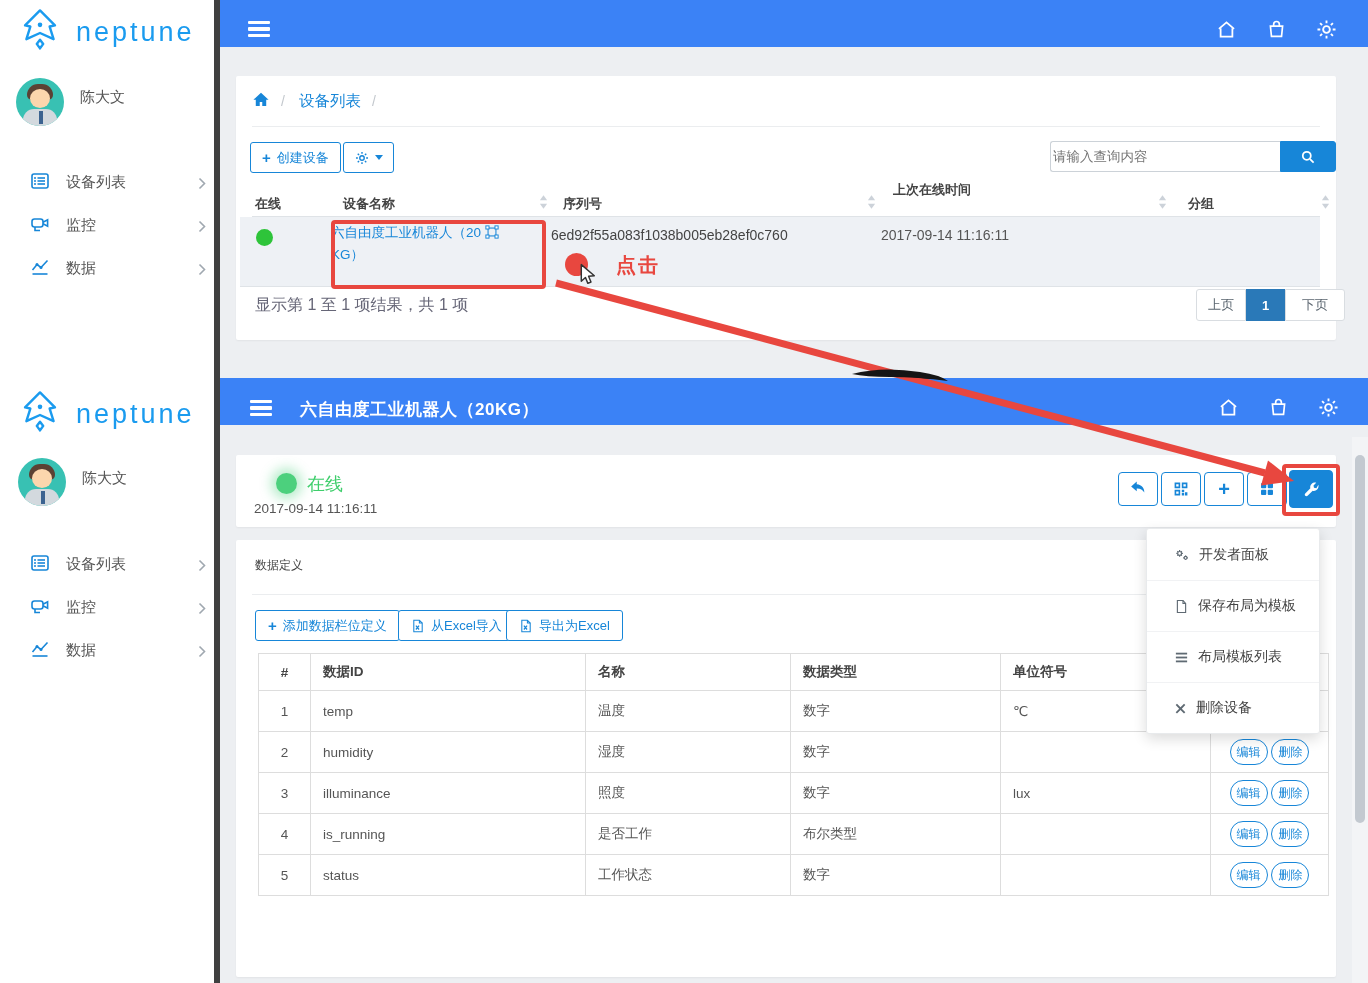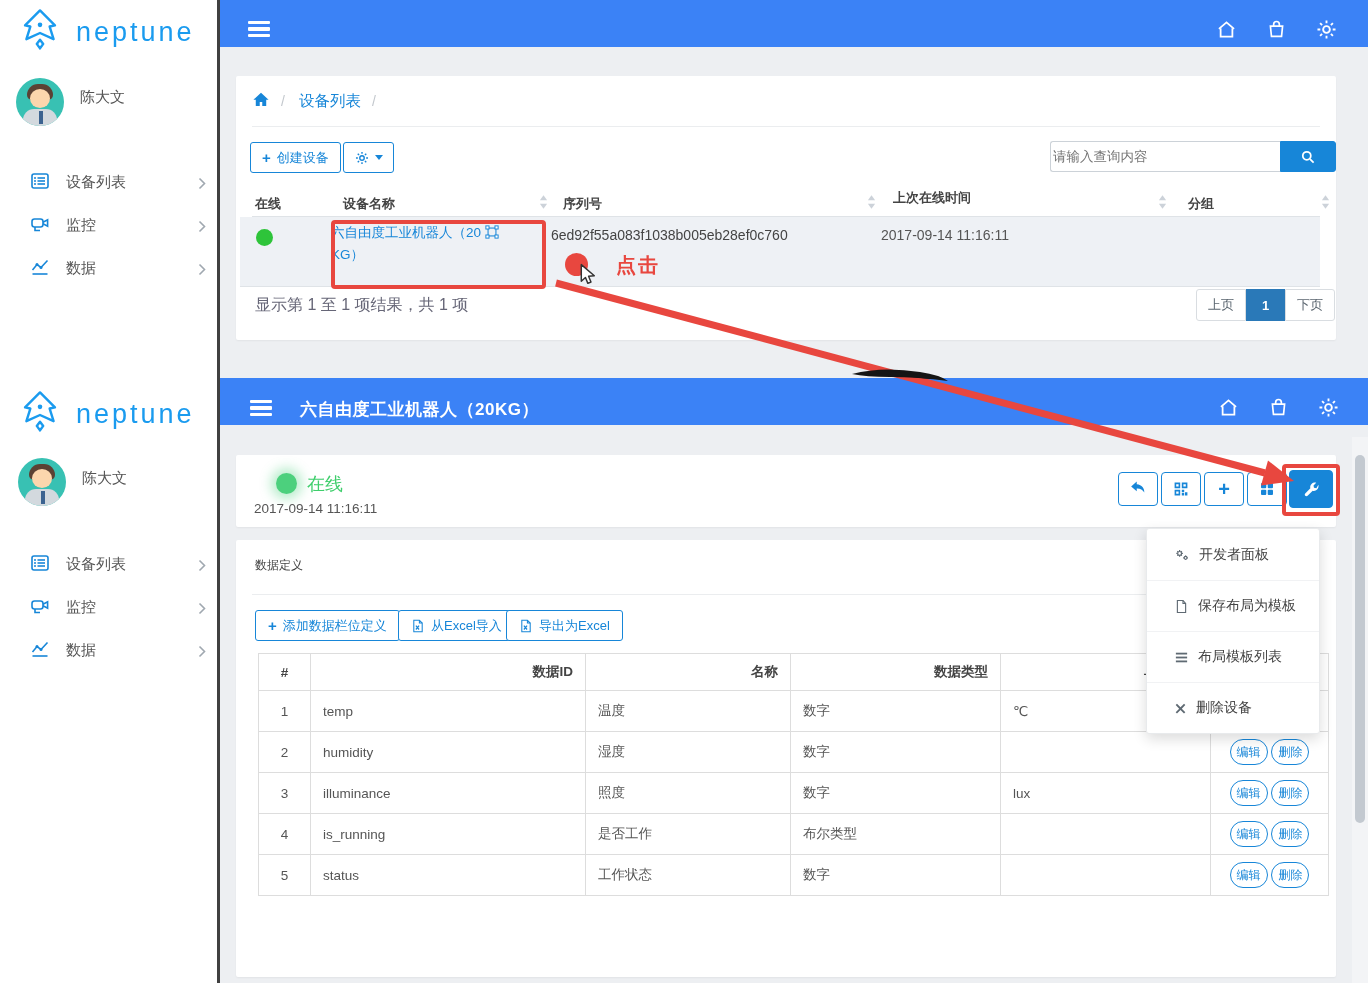--- a/index.html
+++ b/index.html
@@ -1,21 +1,21 @@
 <!DOCTYPE html>
 <html><head>
 <meta charset="utf-8">
 <style>
   *{box-sizing:border-box;margin:0;padding:0}
   html,body{background:#d8dadd}
   body{font-family:"Liberation Sans","DejaVu Sans",sans-serif;color:#555}
   .page{position:relative;width:1368px;height:983px;overflow:hidden;background:#edeff2;margin:0 auto}
   .abs{position:absolute}
   .shot{position:absolute;left:0;width:1368px;overflow:visible}
-  .sidebar{position:absolute;left:0;top:0;width:220px;height:100%;background:#fff;border-right:3px solid #404040}
+  .sidebar{position:absolute;left:0;top:0;width:220px;height:100%;background:#fff;border-right:6px solid #404040}
   .topbar{position:absolute;left:220px;top:0;width:1148px;height:47px;background:#3b82f6}
   .burger{position:absolute;width:22px;height:16px;display:flex;flex-direction:column;justify-content:space-between;cursor:pointer}
   .burger i{display:block;height:3.4px;background:#fff;border-radius:1px}
   .card{position:absolute;background:#fff;border-radius:2px;box-shadow:0 1px 2px rgba(0,0,0,.05)}
   .logo-text{font-size:27px;letter-spacing:3px;color:#1a9bef}
   .avatar{position:absolute;width:48px;height:48px;border-radius:50%;background:#38c1b3;overflow:hidden}
   .avatar .hair{position:absolute;left:11px;top:6px;width:26px;height:16px;border-radius:13px 13px 6px 6px;background:#5b4134}
   .avatar .face{position:absolute;left:14px;top:11px;width:20px;height:19px;border-radius:50%;background:#fcd6ad}
   .avatar .body{position:absolute;left:7px;top:31px;width:34px;height:18px;border-radius:11px 11px 0 0;background:#d3d9de}
   .avatar .tie{position:absolute;left:22.5px;top:33px;width:4px;height:13px;background:#3c6390}
@@ -29,21 +29,21 @@
   .sort{position:absolute;cursor:pointer}
   .pg{position:absolute;height:32px;border:1px solid #d9dde1;background:#fff;color:#5b6670;font-size:13px;display:flex;align-items:center;justify-content:center;cursor:pointer}
   .pg.active{background:#2a79b8;border-color:#2a79b8;color:#fff;font-weight:700}
   .tool-btn{position:absolute;width:40px;height:34px;border:1px solid #1786d8;border-radius:4px;background:#fff;display:flex;align-items:center;justify-content:center;cursor:pointer}
   .tool-btn.active{background:#1786d8}
   .dropdown{position:absolute;width:174px;background:#fff;border:1px solid #e8eaec;border-radius:3px;box-shadow:0 5px 14px rgba(0,0,0,.14);z-index:20}
   .dd-item{height:51px;display:flex;align-items:center;padding-left:27px;gap:9px;font-size:14px;color:#444;cursor:pointer}
   .dd-item + .dd-item{border-top:1px solid #f1f2f4}
   table.def{border-collapse:collapse;width:1070px;table-layout:fixed}
   table.def th,table.def td{border:1px solid #ddd;font-size:13.5px;padding:0 12px;overflow:hidden;white-space:nowrap}
-  table.def th{height:37px;text-align:right;color:#444;font-weight:700}
+  table.def th{height:37px;text-align:left;color:#444;font-weight:700}
   table.def td{height:41px;color:#555}
   table.def .c{text-align:center;padding:0}
   .mini-btn{display:inline-flex;align-items:center;justify-content:center;width:38px;height:26px;border:1px solid #1786d8;border-radius:13px;background:#fff;color:#1786d8;font-size:12px;cursor:pointer}
   .dots{position:absolute;display:grid;grid-template-columns:repeat(2,4px);grid-gap:3px;cursor:grab}
   .dots i{width:3.4px;height:3.4px;background:#9aa0a6;border-radius:50%}
   .anno{position:absolute;z-index:50}
   .redbox{border:4px solid #e8473f;border-radius:4px;background:transparent}
   .scroll-track{position:absolute;width:16px;background:#f3f4f6}
   .scroll-thumb{position:absolute;left:3px;width:10px;background:#c3c9d0;border-radius:5px;cursor:pointer}
   .hdr-title{position:absolute;color:#fff;font-size:17px;font-weight:600;letter-spacing:.5px}
@@ -161,21 +161,21 @@
       <button class="abs" style="left:1044px;top:65px;width:56px;height:31px;background:#1786d8;border:1px solid #1786d8;border-radius:0 3px 3px 0;cursor:pointer;display:flex;align-items:center;justify-content:center">
           <svg width="16" height="16" viewBox="0 0 20 20" fill="none" stroke="#fff" stroke-width="2.2">
             <circle cx="8.5" cy="8.5" r="5"></circle>
             <line x1="12.6" y1="12.6" x2="17" y2="17"></line>
           </svg>
         </button>
 
       <span class="th" style="left:19px;top:119px">在线</span>
       <span class="th" style="left:107px;top:119px">设备名称</span>
       <span class="th" style="left:327px;top:119px">序列号</span>
-      <span class="th" style="left:657px;top:113px">上次在线时间</span>
+      <span class="th" style="left:657px;top:105px">上次在线时间</span>
       <span class="th" style="left:952px;top:119px">分组</span>
       <span class="sort" style="left:303px;top:119px"><svg width="9" height="14" viewBox="0 0 10 15" fill="#ccd2d9">
             <path d="M5 0l4 5.5H1z"></path>
             <path d="M5 15l4-5.5H1z"></path>
           </svg></span>
       <span class="sort" style="left:631px;top:119px"><svg width="9" height="14" viewBox="0 0 10 15" fill="#ccd2d9">
             <path d="M5 0l4 5.5H1z"></path>
             <path d="M5 15l4-5.5H1z"></path>
           </svg></span>
       <span class="sort" style="left:922px;top:119px"><svg width="9" height="14" viewBox="0 0 10 15" fill="#ccd2d9">
@@ -204,21 +204,21 @@
             <span>KG）</span></span>
         </div>
         <span class="abs" style="left:311px;top:10px;font-size:14px;color:#444">6ed92f55a083f1038b005eb28ef0c760</span>
         <span class="abs" style="left:641px;top:10px;font-size:14px;color:#555">2017-09-14 11:16:11</span>
         <span class="abs" style="left:936px;top:10px;font-size:14px;color:#555"></span>
       </div>
 
       <span class="abs" style="left:19px;top:219px;font-size:16px;color:#667">显示第 1 至 1 项结果，共 1 项</span>
       <div class="pg" style="left:960px;top:213px;width:50px;border-radius:3px 0 0 3px">上页</div>
       <div class="pg active" style="left:1010px;top:213px;width:39px">1</div>
-      <div class="pg" style="left:1049px;top:213px;width:50px;border-radius:0 3px 3px 0">下页</div>
+      <div class="pg" style="left:1049px;top:213px;width:60px;border-radius:0 3px 3px 0">下页</div>
     </div>
   </section>
 
   <section class="shot" style="top:378px;height:605px">
     <aside class="sidebar">
       <span class="abs" style="left:17px;top:11px">
         <svg width="46" height="46" viewBox="0 0 40 40" fill="none" stroke="#1a9bef" stroke-width="2.1" stroke-linejoin="round">
             <path d="M20 3 33 16l-4.6 1 3.4 11-11.8-5.4L8.2 28l3.4-11L7 16z"></path>
             <circle cx="20" cy="15.5" r="2" fill="#1a9bef" stroke="none"></circle>
             <path d="M20 28.5l2.8 3.6L20 36l-2.8-3.9z"></path>

